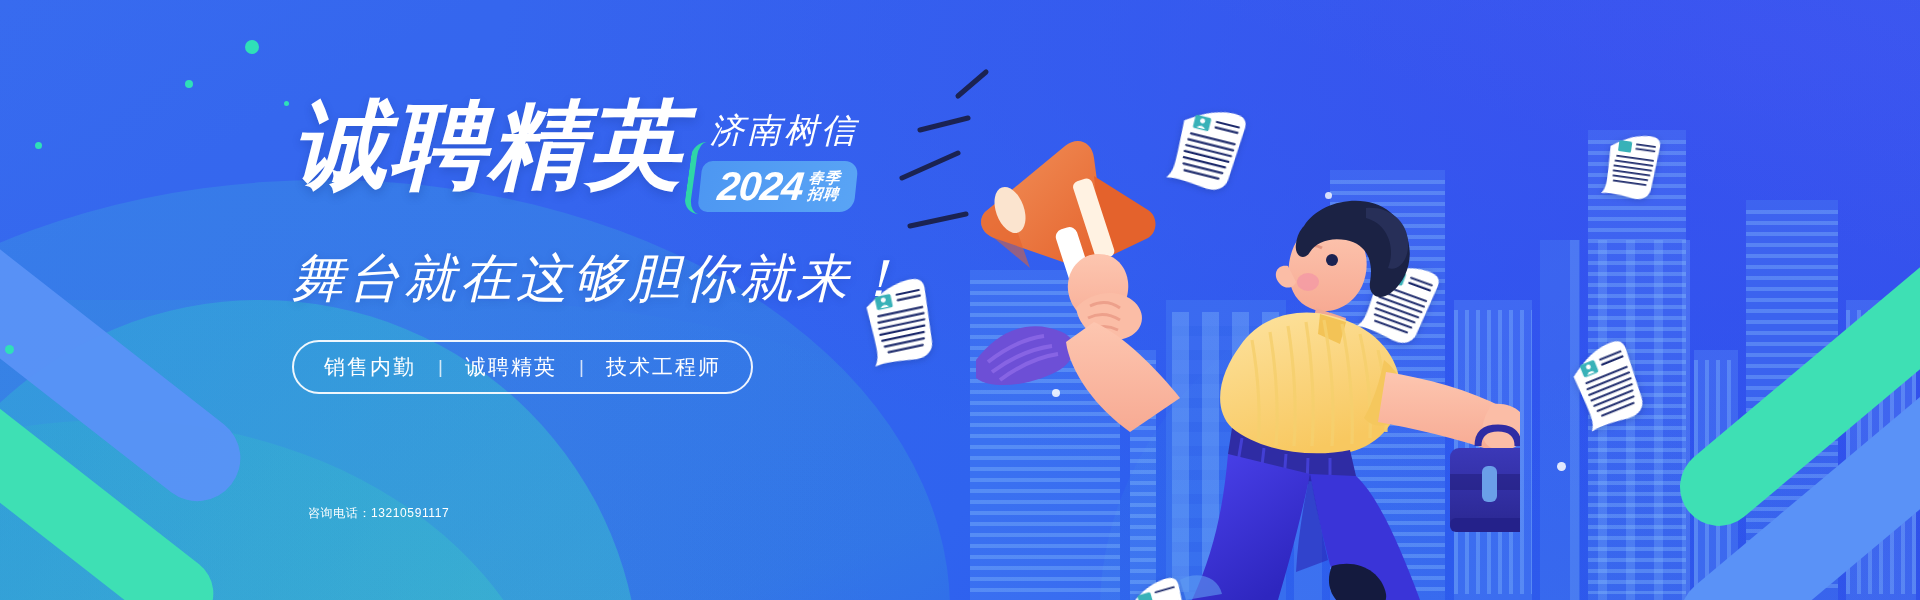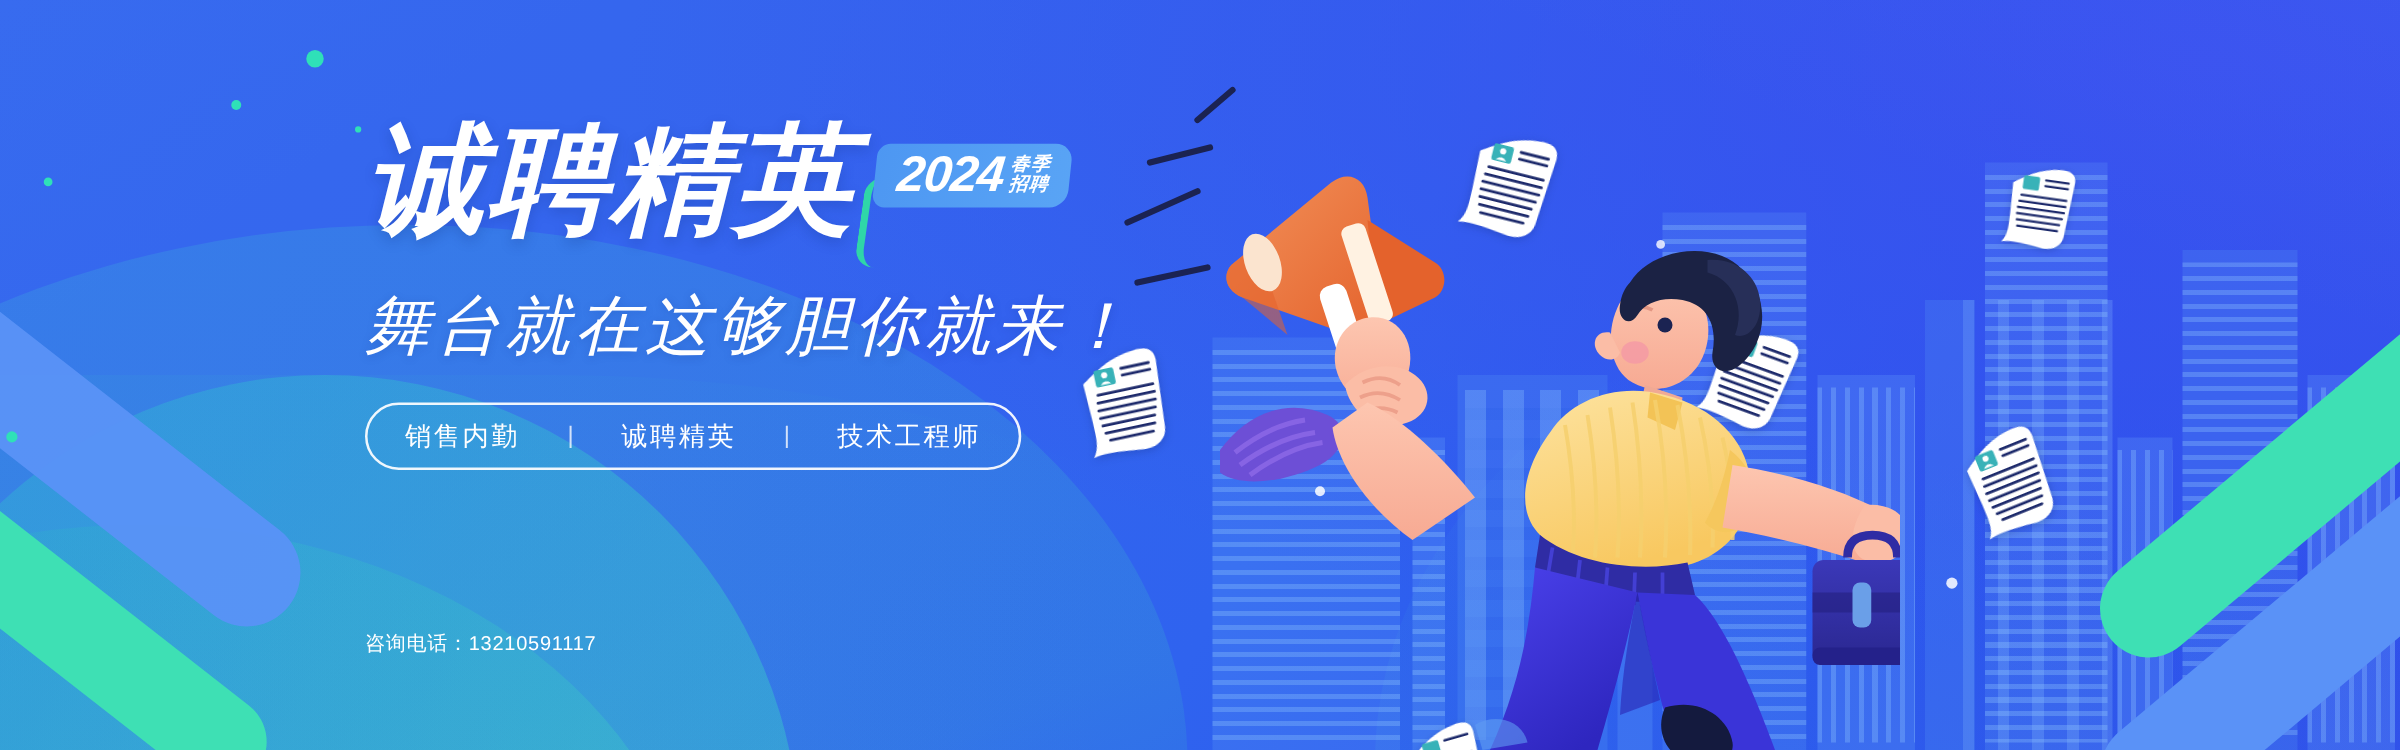--- a/index.html
+++ b/index.html
@@ -145,30 +145,30 @@
 
   .subtitle{
     margin-top:32px; font-size:52px; font-weight:400; font-style:italic;
     color:#ffffff; letter-spacing:4px; white-space:nowrap;
     text-shadow:0 2px 8px rgba(12,40,120,.18);
   }
 
   .jobs-pill{
     margin-top:26px; display:inline-flex; align-items:center;
     border:2px solid rgba(255,255,255,.92); border-radius:999px;
-    padding:11px 30px; gap:38px; white-space:nowrap;
+    padding:11px 30px; gap:22px; white-space:nowrap;
   }
   .job{ font-size:21px; color:#ffffff; letter-spacing:2px; }
   .job-sep{ color:rgba(255,255,255,.78); font-size:19px; }
 
   .contact{
     position:absolute; left:292px; top:505px;
     display:flex; gap:26px; white-space:nowrap;
   }
-  .contact span{ font-size:16px; color:#ffffff; letter-spacing:.6px; }
+  .contact span{ font-size:12px; color:#ffffff; letter-spacing:.6px;margin-left:16px; }
 </style>
 </head>
 <body>
 
 <div class="banner">
 
   <div class="bg-layer">
     <div class="arc-top-left"></div>
     <div class="arc-right-top"></div>
     <div class="arc-mid"></div>
@@ -459,20 +459,21 @@
     </svg>
   </div>
 
   <div class="content">
 
     <div class="headline-row">
       <div class="headline">诚聘精英</div>
 
       <div class="badge">
         <div class="badge-green"></div>
+        <div class="badge-company">济南树信</div>
         <div class="badge-pill">
           <span class="badge-year">2024</span>
           <span class="badge-season">
             <span>春季</span>
             <span>招聘</span>
           </span>
         </div>
       </div>
     </div>
 

